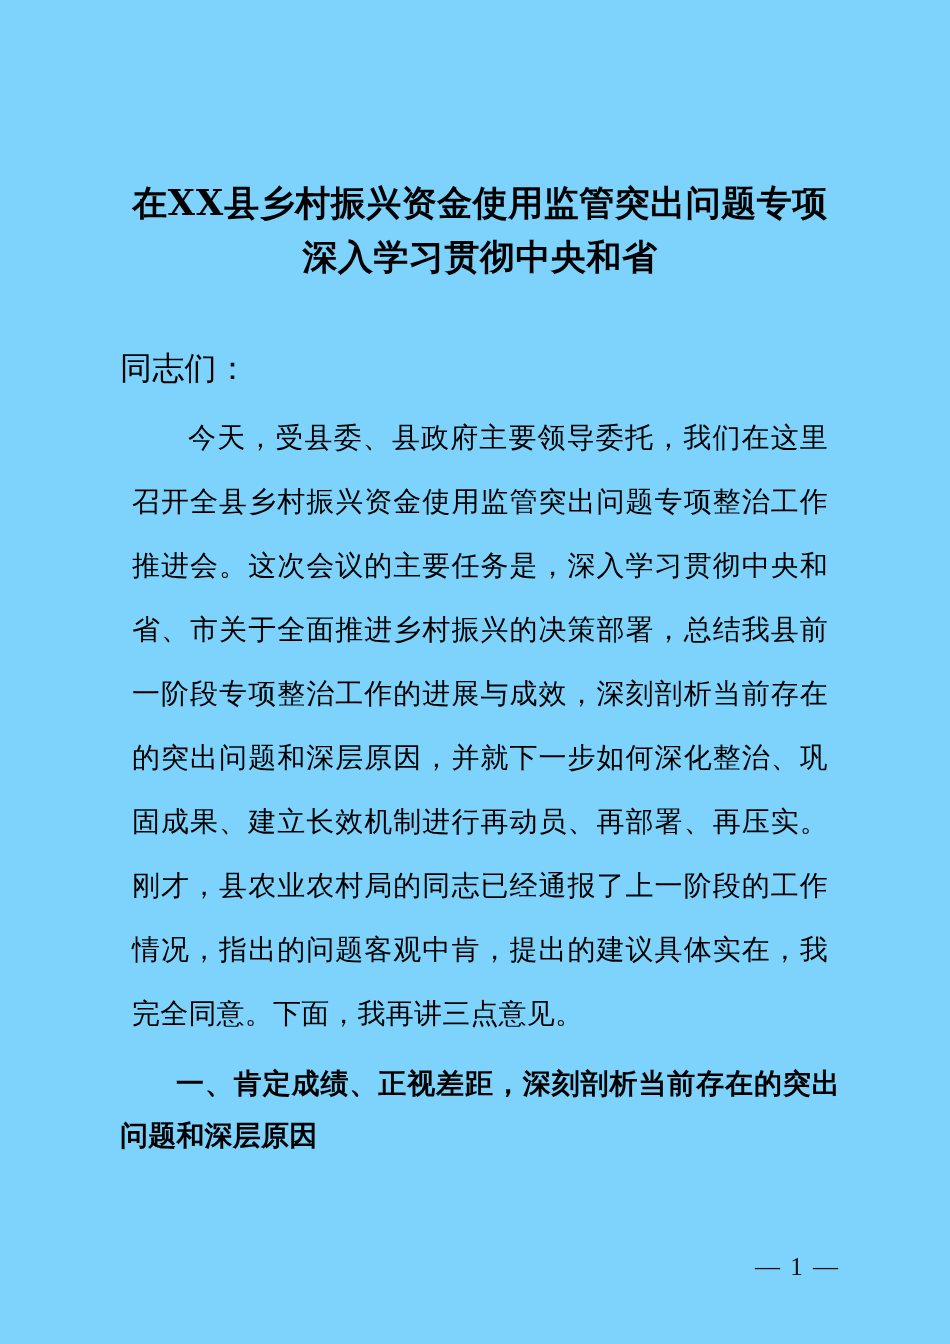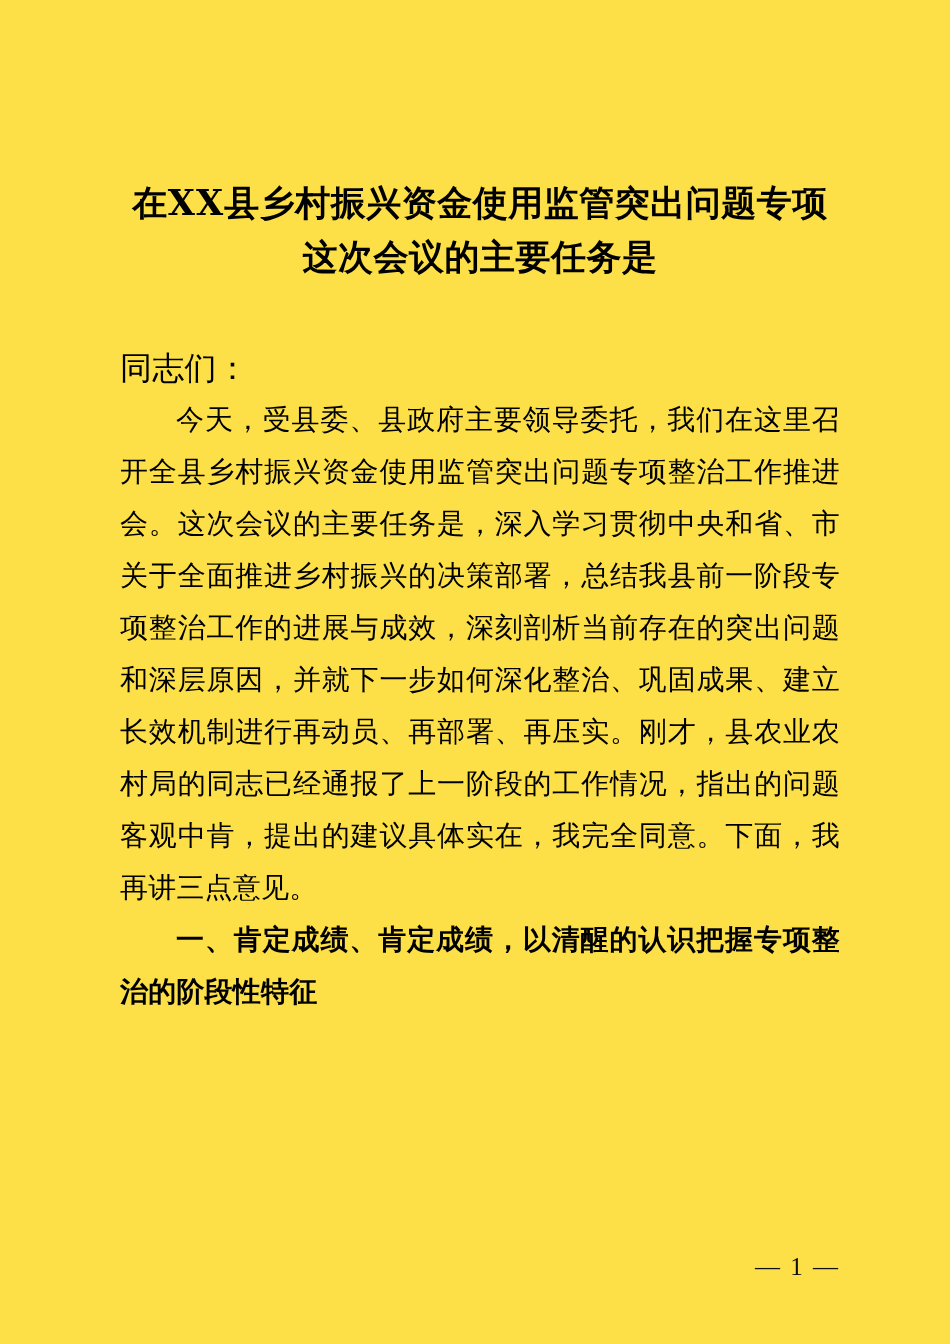--- a/index.html
+++ b/index.html
@@ -8,21 +8,21 @@
     background: #ffffff;
   }
   body {
     font-family: "Liberation Sans", "DejaVu Sans", sans-serif;
     color: #000000;
   }
   .page {
     position: relative;
     width: 950px;
     height: 1344px;
-    background: #fde047;
+    background: #7dd3fc;
     overflow: hidden;
     box-sizing: border-box;
   }
   .content {
     position: absolute;
     left: 120px;
     top: 0;
     width: 720px;
   }
   .doc-title {
@@ -46,23 +46,23 @@
     margin: 0;
     padding-top: 58px;
     font-size: 32px;
     line-height: 52px;
     text-align: justify;
     text-justify: inter-ideograph;
     word-break: break-all;
     letter-spacing: 0.2px;
   }
   .para {
-    margin: 0;
+    margin: 12px;
     font-size: 28px;
-    line-height: 52px;
+    line-height: 64px;
     text-align: justify;
     text-justify: inter-ideograph;
     text-indent: 56px;
     word-break: break-all;
     letter-spacing: 0.2px;
   }
   .heading {
     margin: 0;
     font-size: 28px;
     line-height: 52px;
@@ -86,26 +86,26 @@
     white-space: nowrap;
   }
 </style>
 </head>
 <body>
 
 <div class="page">
 
   <div class="content">
 
-    <h1 class="doc-title"><span>在<span class="latin">XX</span>县乡村振兴资金使用监管突出问题专项</span><br><span>这次会议的主要任务是</span></h1>
+    <h1 class="doc-title"><span>在<span class="latin">XX</span>县乡村振兴资金使用监管突出问题专项</span><br><span>深入学习贯彻中央和省</span></h1>
 
     <p class="salutation">同志们：</p>
 
     <p class="para">今天，受县委、县政府主要领导委托，我们在这里召开全县乡村振兴资金使用监管突出问题专项整治工作推进会。这次会议的主要任务是，深入学习贯彻中央和省、市关于全面推进乡村振兴的决策部署，总结我县前一阶段专项整治工作的进展与成效，深刻剖析当前存在的突出问题和深层原因，并就下一步如何深化整治、巩固成果、建立长效机制进行再动员、再部署、再压实。刚才，县农业农村局的同志已经通报了上一阶段的工作情况，指出的问题客观中肯，提出的建议具体实在，我完全同意。下面，我再讲三点意见。</p>
 
-    <p class="heading">一、肯定成绩、肯定成绩，以清醒的认识把握专项整治的阶段性特征</p>
+    <p class="heading">一、肯定成绩、正视差距，深刻剖析当前存在的突出问题和深层原因</p>
 
 
   </div>
 
   <div class="page-number">— 1 —</div>
 
 </div>
 
 </body></html>

